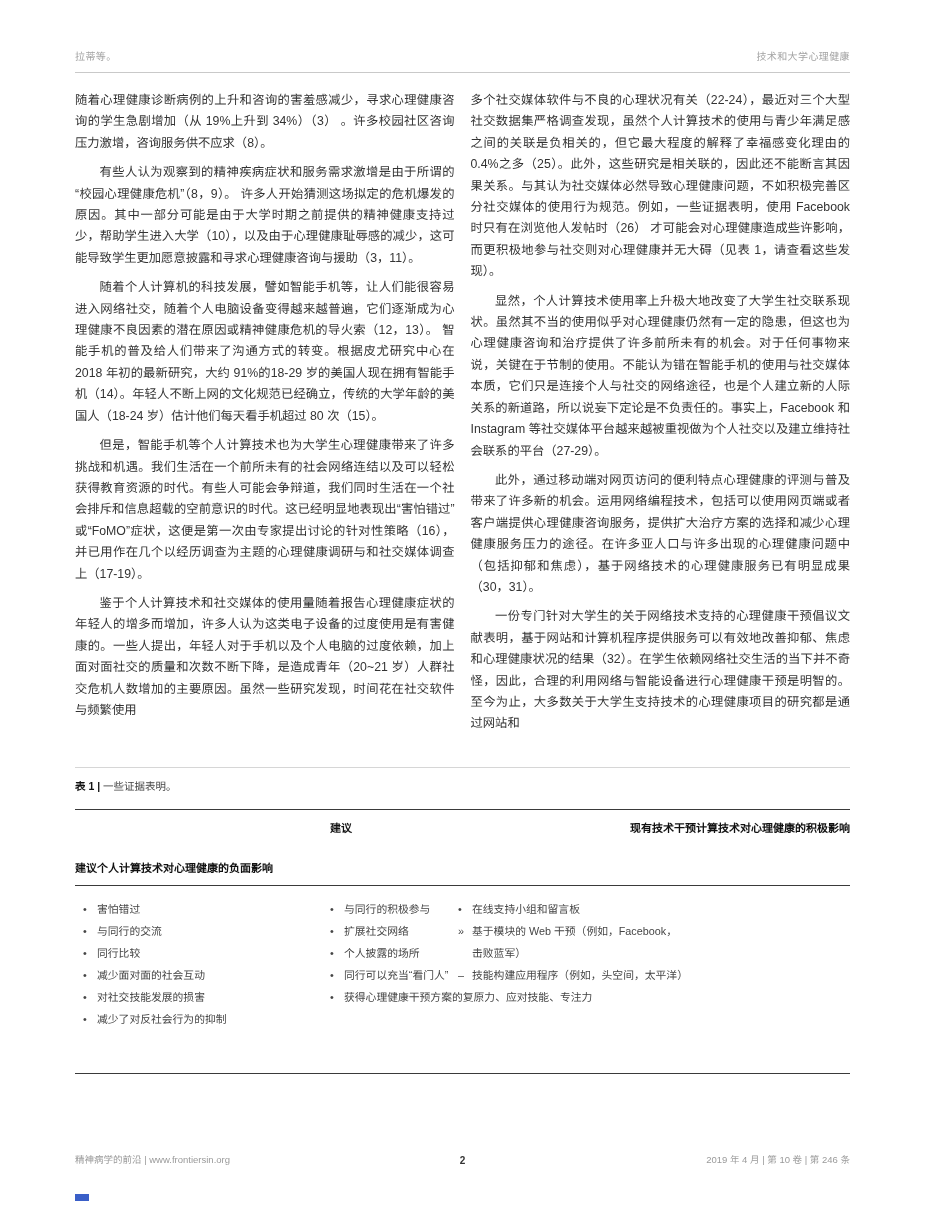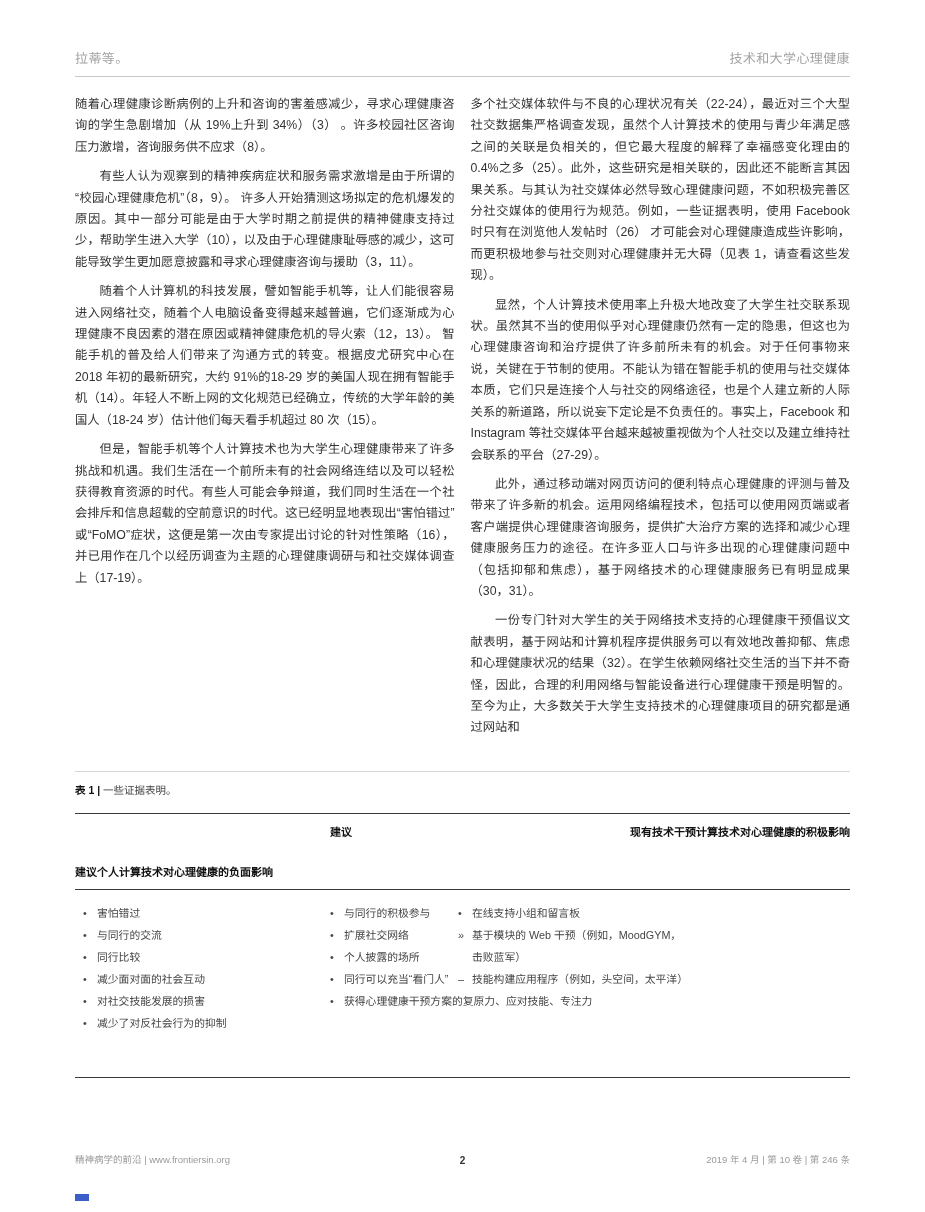--- a/index.html
+++ b/index.html
@@ -17,21 +17,21 @@
   .page {
     flex: 1;
     display: flex;
     flex-direction: column;
     padding: 48px 75px 0 75px;
   }
   
   .running-head {
     display: flex;
     justify-content: space-between;
-    font-size: 13px;
+    font-size: 10px;
     color: #a3a3a3;
     letter-spacing: 0.4px;
     padding-bottom: 9px;
     border-bottom: 1px solid #c9c9c9;
   }
   
   .columns {
     display: flex;
     gap: 16px;
     margin-top: 17px;
@@ -112,20 +112,21 @@
     <span>拉蒂等。</span>
     <span>技术和大学心理健康</span>
   </div>
 
   <div class="columns">
     <div class="col">
       <p class="para">随着心理健康诊断病例的上升和咨询的害羞感减少，寻求心理健康咨询的学生急剧增加（从 19%上升到 34%）（3） 。许多校园社区咨询压力激增，咨询服务供不应求（8）。</p>
       <p class="para indent">有些人认为观察到的精神疾病症状和服务需求激增是由于所谓的“校园心理健康危机”（8，9）。 许多人开始猜测这场拟定的危机爆发的原因。其中一部分可能是由于大学时期之前提供的精神健康支持过少，帮助学生进入大学（10），以及由于心理健康耻辱感的减少，这可能导致学生更加愿意披露和寻求心理健康咨询与援助（3，11）。</p>
       <p class="para indent">随着个人计算机的科技发展，譬如智能手机等，让人们能很容易进入网络社交，随着个人电脑设备变得越来越普遍，它们逐渐成为心理健康不良因素的潜在原因或精神健康危机的导火索（12，13）。 智能手机的普及给人们带来了沟通方式的转变。根据皮尤研究中心在 2018 年初的最新研究，大约 91%的18-29 岁的美国人现在拥有智能手机（14）。年轻人不断上网的文化规范已经确立，传统的大学年龄的美国人（18-24 岁）估计他们每天看手机超过 80 次（15）。</p>
       <p class="para indent">但是，智能手机等个人计算技术也为大学生心理健康带来了许多挑战和机遇。我们生活在一个前所未有的社会网络连结以及可以轻松获得教育资源的时代。有些人可能会争辩道，我们同时生活在一个社会排斥和信息超载的空前意识的时代。这已经明显地表现出“害怕错过”或“FoMO”症状，这便是第一次由专家提出讨论的针对性策略（16），并已用作在几个以经历调查为主题的心理健康调研与和社交媒体调查上（17-19）。</p>
+      <p class="para indent">鉴于个人计算技术和社交媒体的使用量随着报告心理健康症状的年轻人的增多而增加，许多人认为这类电子设备的过度使用是有害健康的。一些人提出，年轻人对于手机以及个人电脑的过度依赖，加上面对面社交的质量和次数不断下降，是造成青年（20~21 岁）人群社交危机人数增加的主要原因。虽然一些研究发现，时间花在社交软件与频繁使用</p>
     </div>
     <div class="col">
       <p class="para">多个社交媒体软件与不良的心理状况有关（22-24），最近对三个大型社交数据集严格调查发现，虽然个人计算技术的使用与青少年满足感之间的关联是负相关的，但它最大程度的解释了幸福感变化理由的 0.4%之多（25）。此外，这些研究是相关联的，因此还不能断言其因果关系。与其认为社交媒体必然导致心理健康问题，不如积极完善区分社交媒体的使用行为规范。例如，一些证据表明，使用 Facebook 时只有在浏览他人发帖时（26） 才可能会对心理健康造成些许影响，而更积极地参与社交则对心理健康并无大碍（见表 1，请查看这些发现）。</p>
       <p class="para indent">显然，个人计算技术使用率上升极大地改变了大学生社交联系现状。虽然其不当的使用似乎对心理健康仍然有一定的隐患，但这也为心理健康咨询和治疗提供了许多前所未有的机会。对于任何事物来说，关键在于节制的使用。不能认为错在智能手机的使用与社交媒体本质，它们只是连接个人与社交的网络途径，也是个人建立新的人际关系的新道路，所以说妄下定论是不负责任的。事实上，Facebook 和 Instagram 等社交媒体平台越来越被重视做为个人社交以及建立维持社会联系的平台（27-29）。</p>
       <p class="para indent">此外，通过移动端对网页访问的便利特点心理健康的评测与普及带来了许多新的机会。运用网络编程技术，包括可以使用网页端或者客户端提供心理健康咨询服务，提供扩大治疗方案的选择和减少心理健康服务压力的途径。在许多亚人口与许多出现的心理健康问题中（包括抑郁和焦虑），基于网络技术的心理健康服务已有明显成果（30，31）。</p>
       <p class="para indent">一份专门针对大学生的关于网络技术支持的心理健康干预倡议文献表明，基于网站和计算机程序提供服务可以有效地改善抑郁、焦虑和心理健康状况的结果（32）。在学生依赖网络社交生活的当下并不奇怪，因此，合理的利用网络与智能设备进行心理健康干预是明智的。至今为止，大多数关于大学生支持技术的心理健康项目的研究都是通过网站和</p>
     </div>
   </div>
 
   <div class="table-block">
@@ -178,21 +179,21 @@
               <span>在线支持小组和留言板</span>
             </span>
         </div>
         <div class="mrow">
           <span class="c1">
               <span class="mk">•</span>
               <span>扩展社交网络</span>
             </span>
           <span class="c2">
               <span class="mk">»</span>
-              <span>基于模块的 Web 干预（例如，MoodGYM，</span>
+              <span>基于模块的 Web 干预（例如，Facebook，</span>
             </span>
         </div>
         <div class="mrow">
           <span class="c1">
               <span class="mk">•</span>
               <span>个人披露的场所</span>
             </span>
           <span class="c2">
               <span class="mk"></span>
               <span>击败蓝军）</span>

